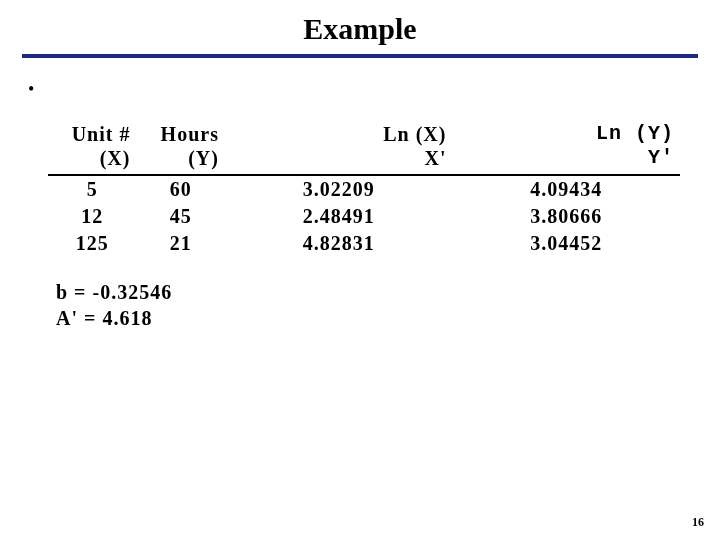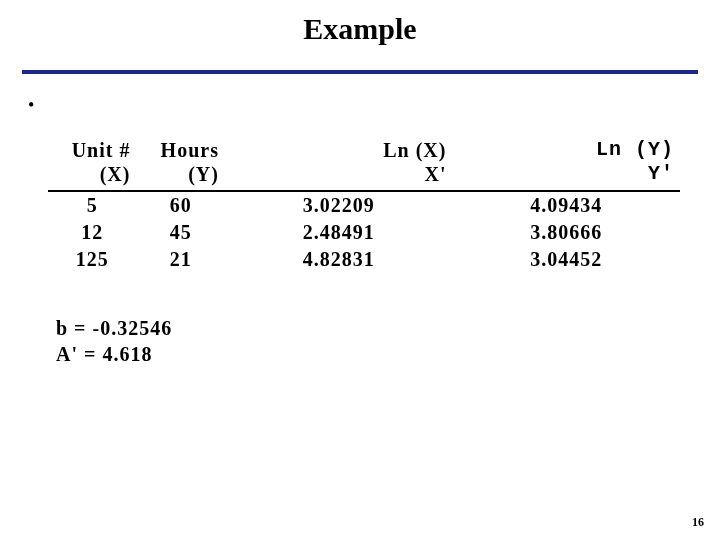--- a/index.html
+++ b/index.html
@@ -11,21 +11,21 @@
     font-family: "Times New Roman", Times, serif;
     color: #000;
     position: relative;
     box-sizing: border-box;
   }
   .title {
     text-align: center;
     font-size: 30px;
     font-weight: bold;
     padding-top: 12px;
-    padding-bottom: 24px;
+    padding-bottom: 8px;
   }
   .rule {
     border: none;
     border-top: 4px solid #1a2a8a;
     margin: 0 22px 18px 22px;
   }
   .bullet-row {
     display: flex;
     align-items: flex-start;
     padding: 0 28px 14px 28px;
@@ -69,21 +69,20 @@
   .col-lny   { width: 36%; font-family: Liberation Mono, monospace; }
   .calc-area {
     display: flex;
     padding: 22px 40px 0 56px;
     font-size: 20px;
     font-weight: bold;
     letter-spacing: 1px;
   }
   .calc-left {
     width: 180px;
-    margin-top: 20px;
   }
   .calc-right {
     flex: 1;
   }
   .calc-line {
     line-height: 26px;
     white-space: nowrap;
   }
   .page-num {
     position: absolute;

